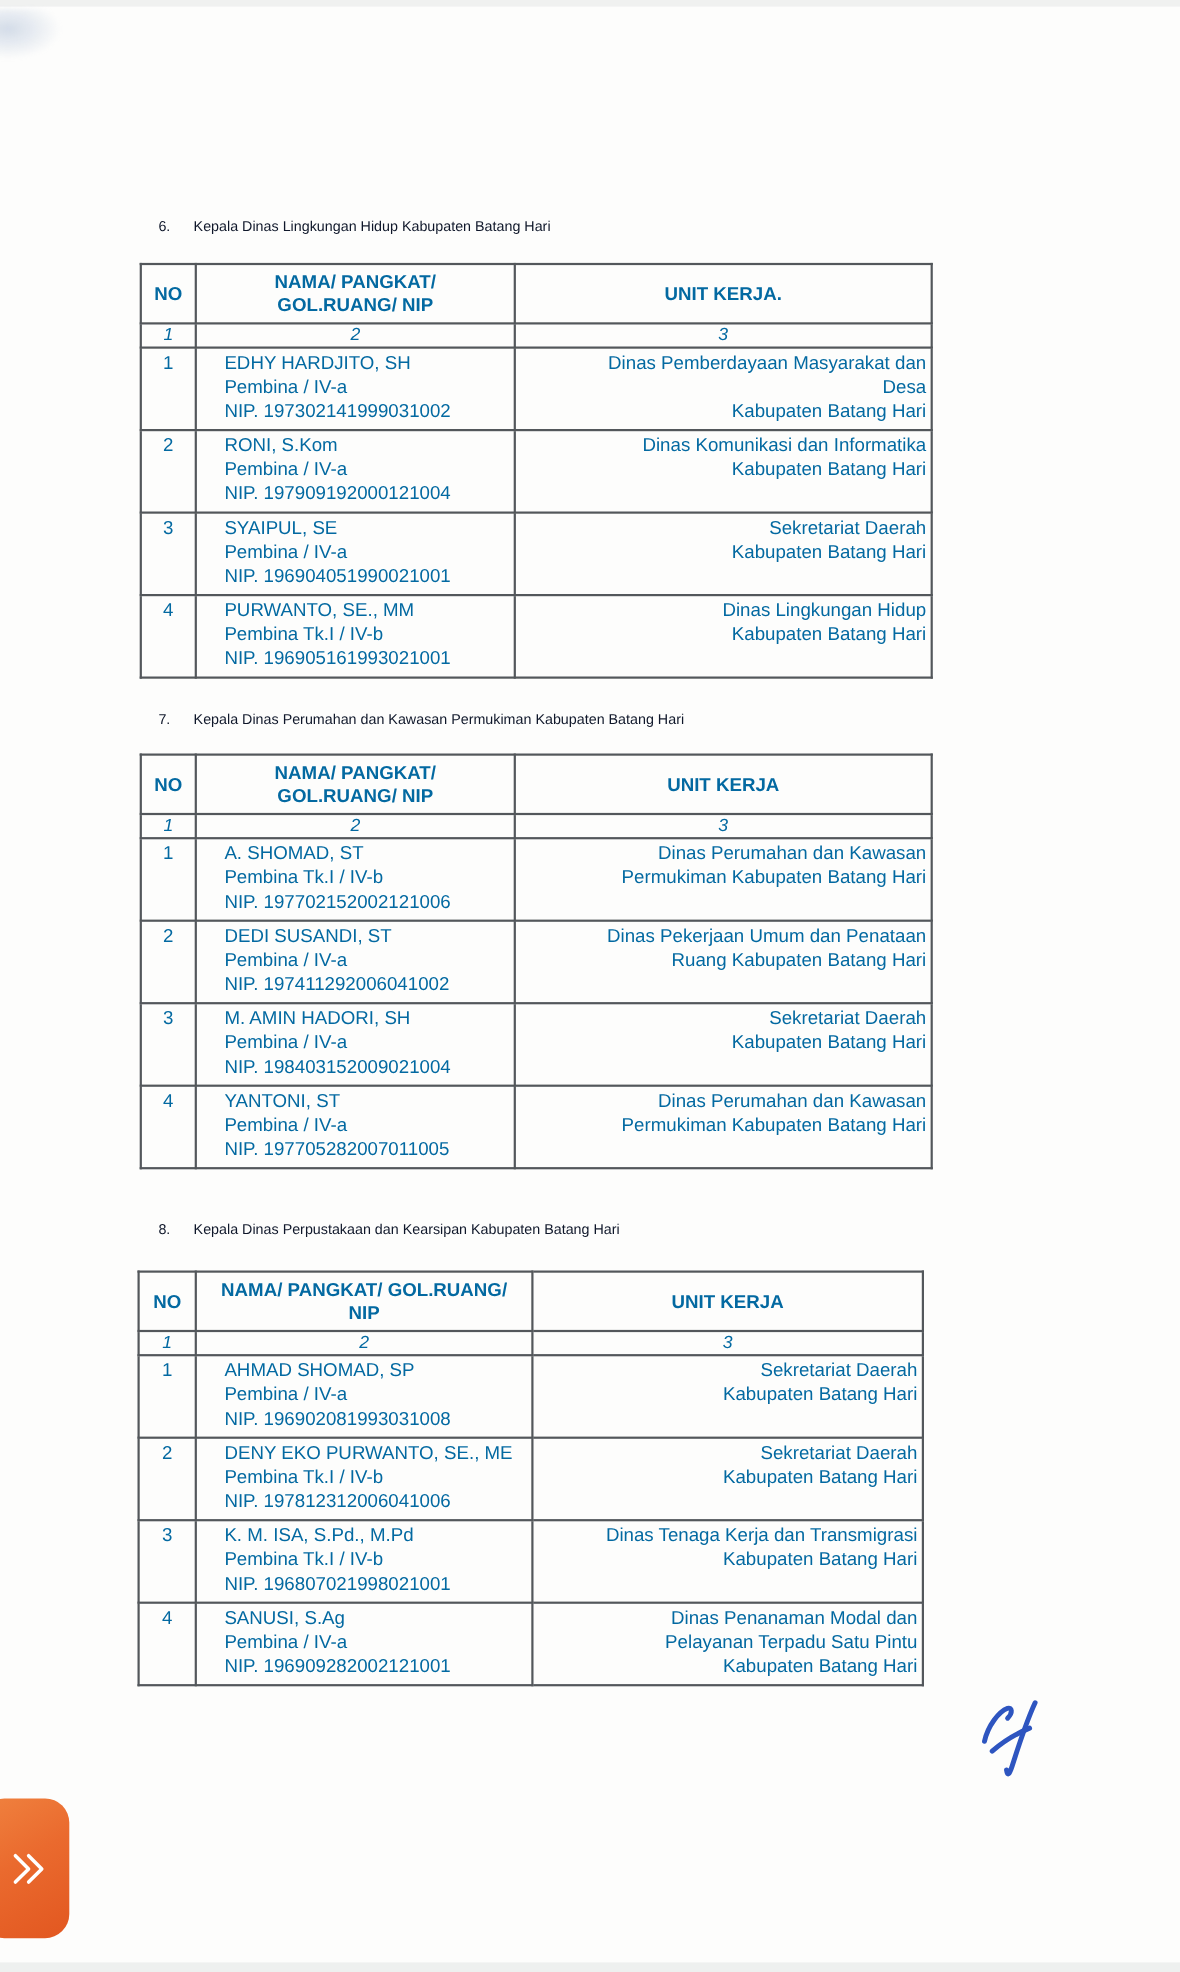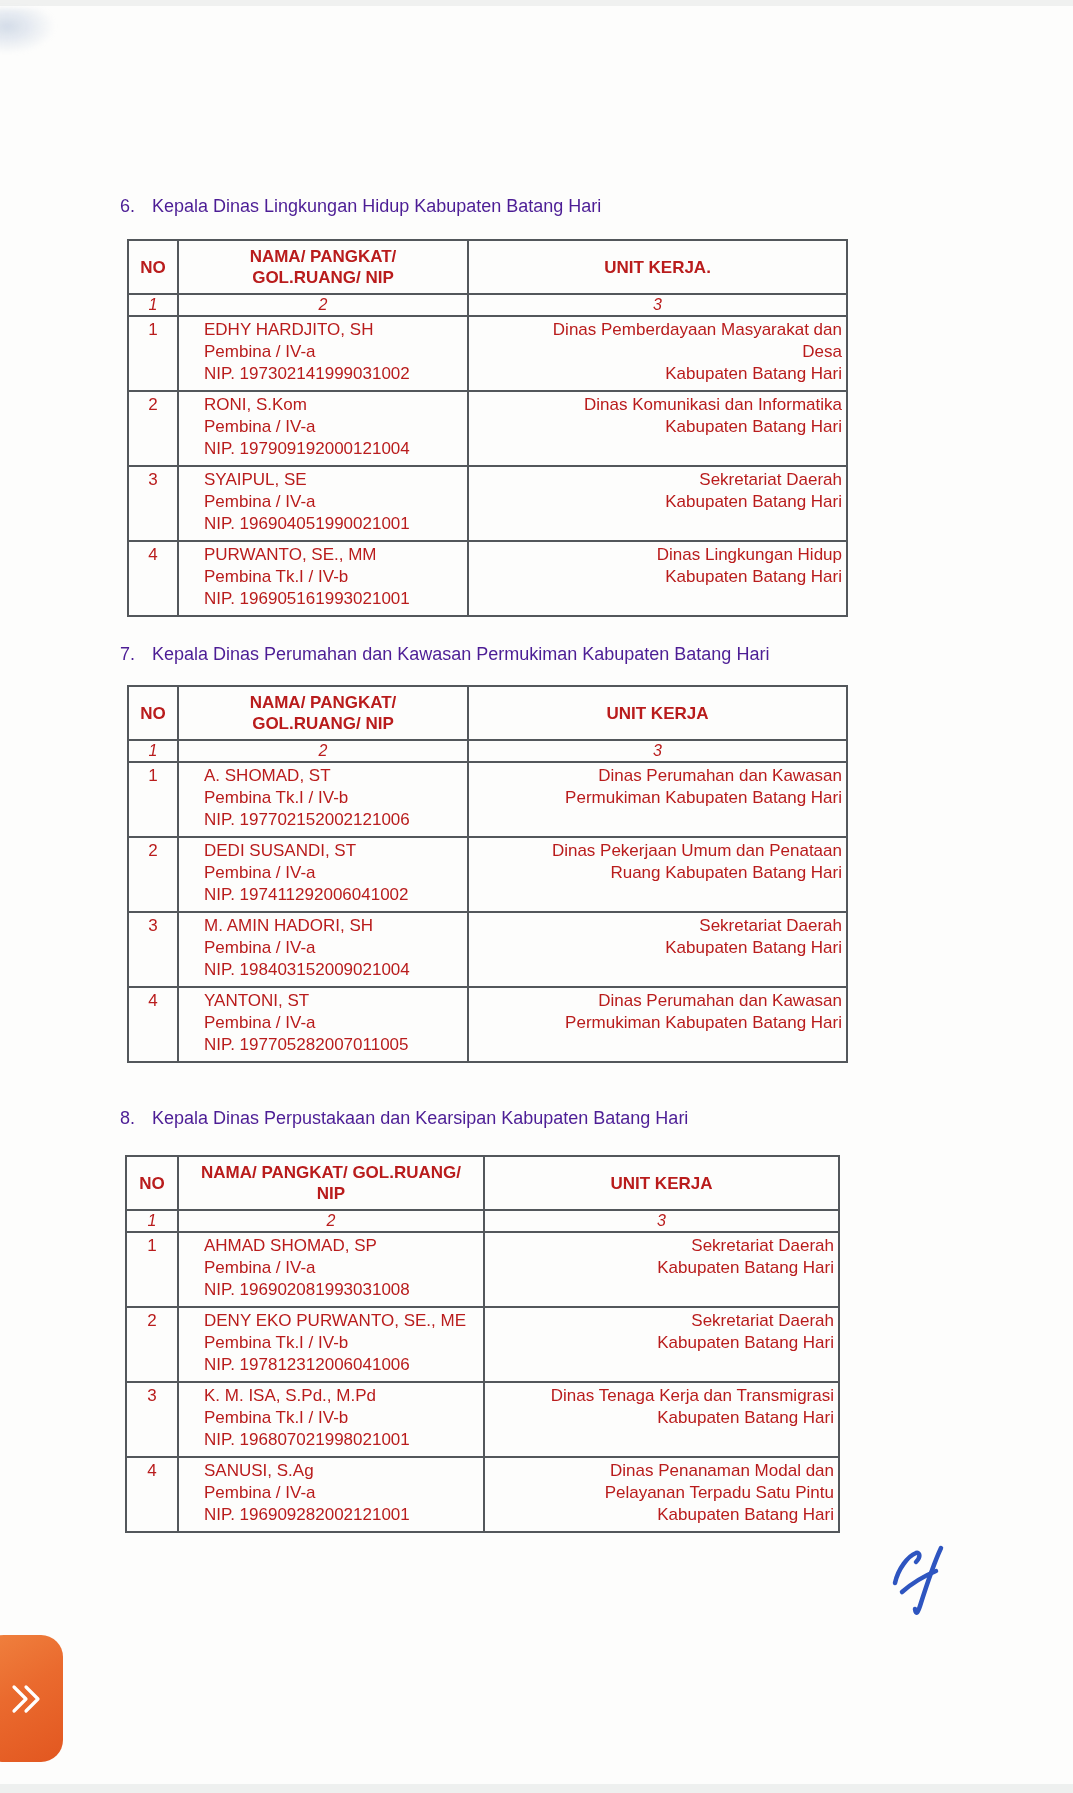--- a/index.html
+++ b/index.html
@@ -18,29 +18,29 @@
   .scan-strip-bottom{
     position:absolute;bottom:0;left:0;width:100%;height:9px;
     background:#eef0ef;
   }
   .scan-smudge{
     position:absolute;top:8px;left:-14px;width:70px;height:46px;
     background:radial-gradient(ellipse at 30% 40%, rgba(176,192,216,.55), rgba(176,192,216,0) 70%);
     filter:blur(2px);
   }
   .heading{
-    position:absolute;left:120px;
-    font-size:18px;line-height:24px;color:#4c1d95;
+    position:absolute;left:144px;
+    font-size:13px;line-height:24px;color:#0f172a;
     white-space:nowrap;
   }
   .heading .num{display:inline-block;min-width:32px;}
   .doc-table{
     position:absolute;
     border-collapse:collapse;table-layout:fixed;
-    color:#b91c1c;
+    color:#0369a1;
   }
   .doc-table td,.doc-table th{
     border:2px solid #53575b;
     vertical-align:top;
     overflow:hidden;
   }
   .t12{left:127px;width:719px;}
   .t3{left:125px;width:713px;}
   .t12 .col-no{width:50px;}  .t12 .col-name{width:290px;} .t12 .col-unit{width:379px;}
   .t3  .col-no{width:52px;}  .t3  .col-name{width:306px;} .t3  .col-unit{width:355px;}

